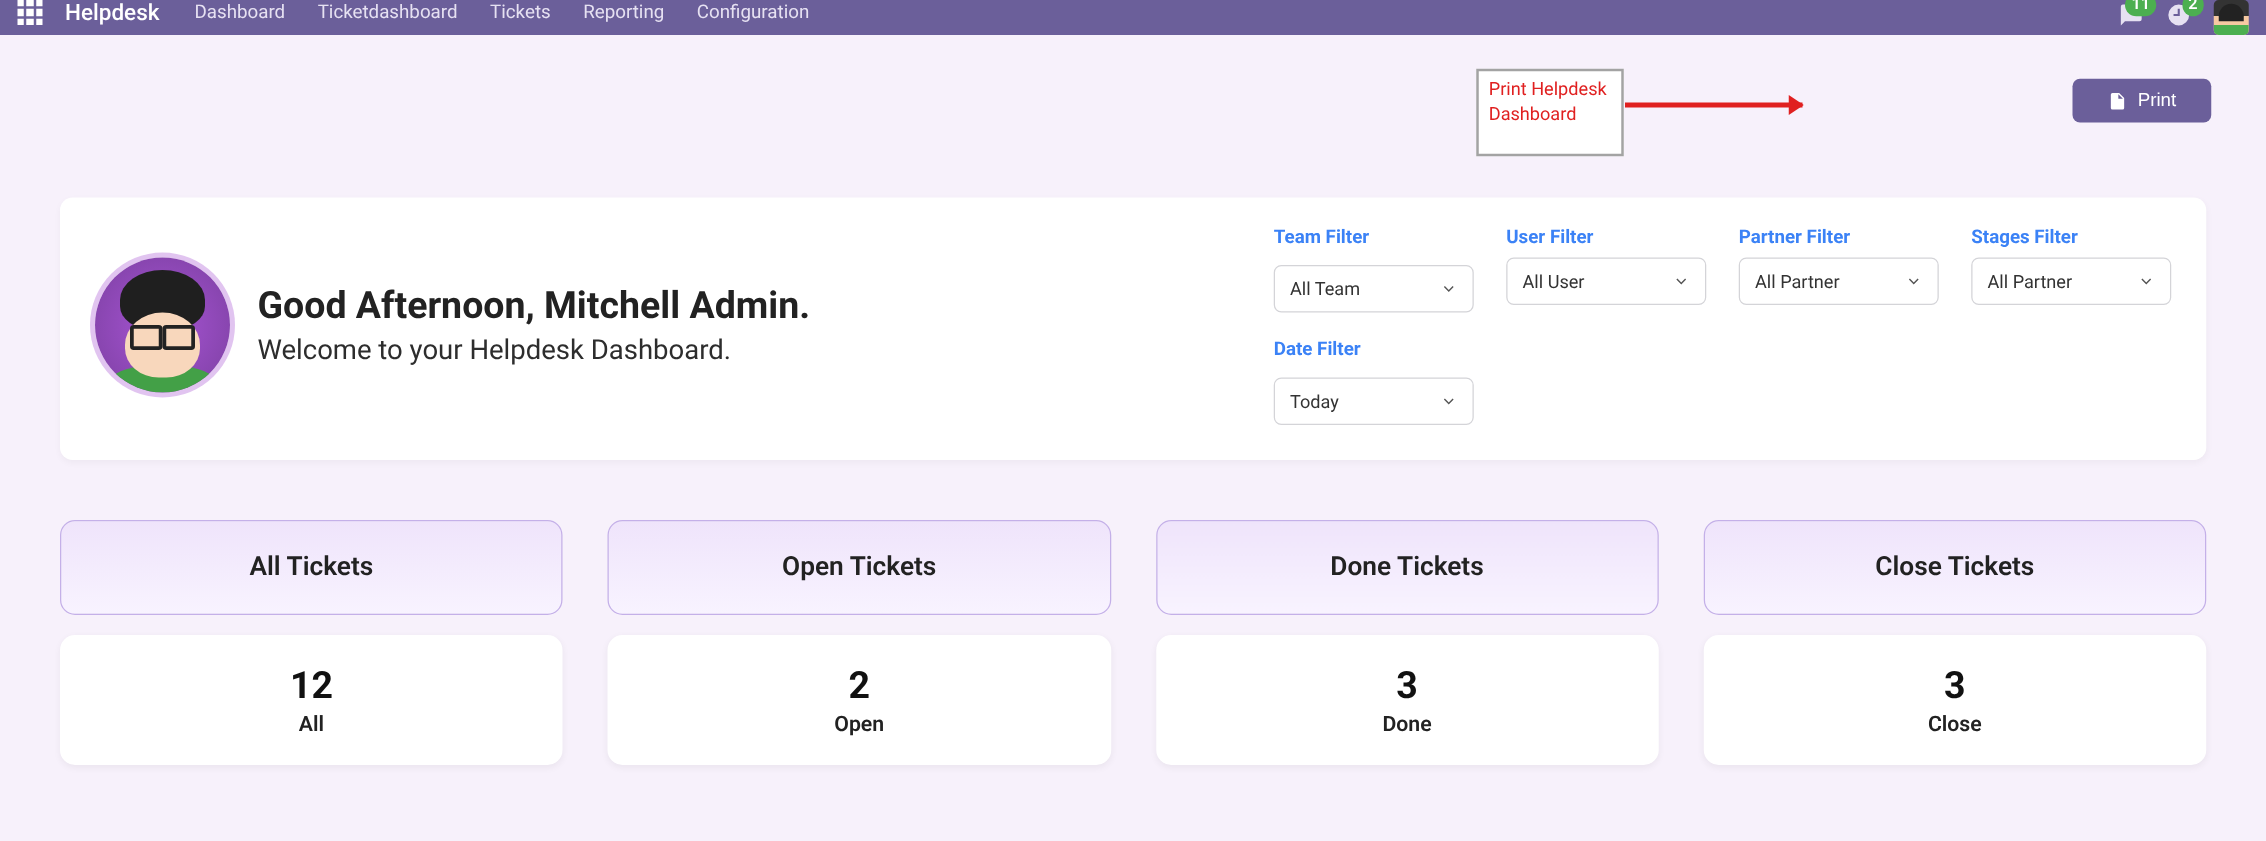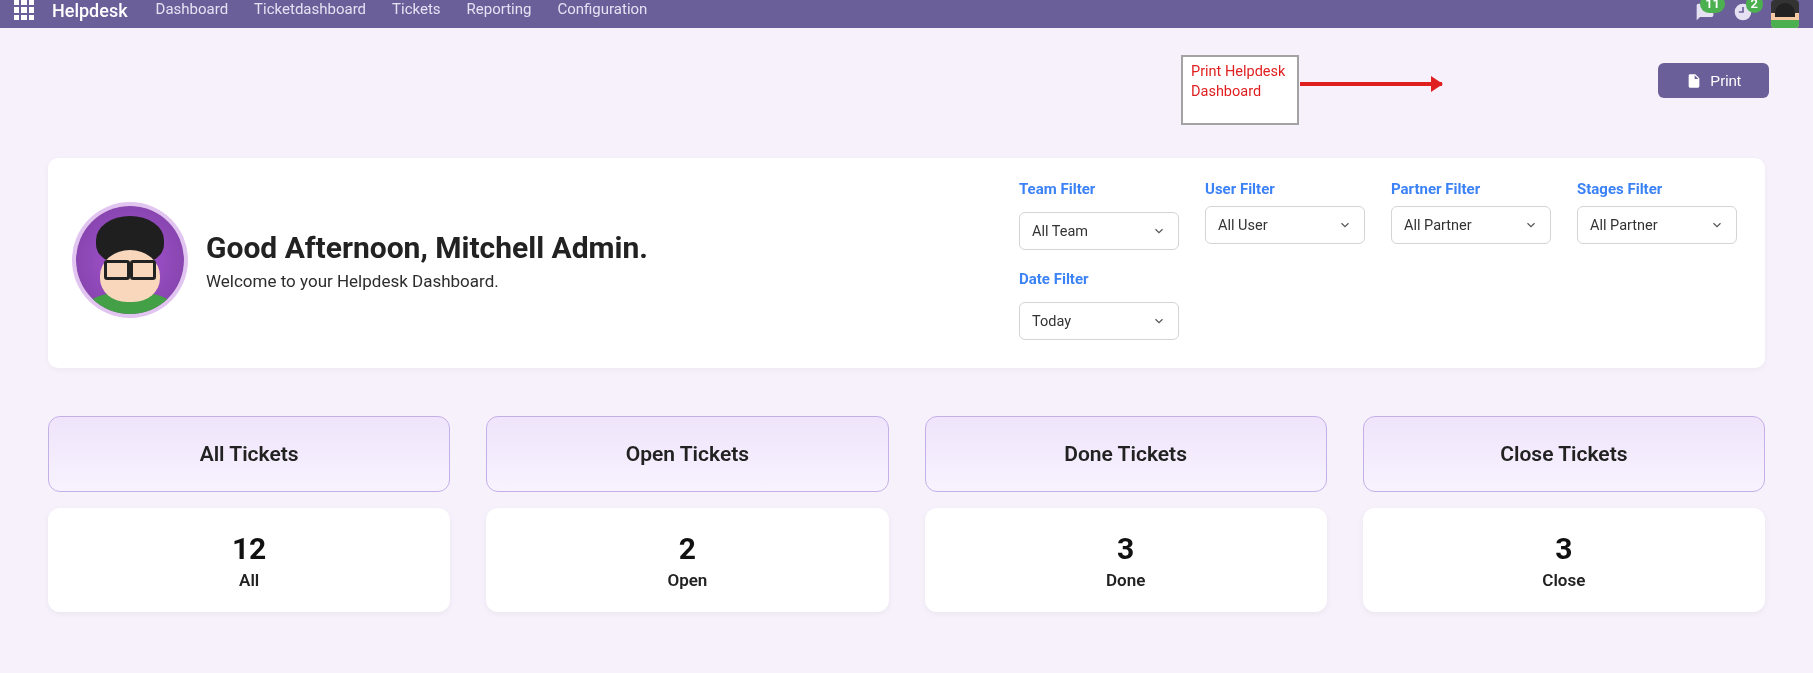--- a/index.html
+++ b/index.html
@@ -37,21 +37,21 @@
   .header-card { margin-top: 130px; background:#fff; border-radius:10px; box-shadow: 0 2px 6px rgba(0,0,0,0.04); display:flex; align-items:center; padding: 22px 28px 28px 28px; position:relative; }
   .avatar-big { width:108px; height:108px; border-radius:50%; background: radial-gradient(circle,#a855d5 0%, #7b3fa0 100%); position:relative; overflow:hidden; flex-shrink:0; box-shadow:0 0 0 4px rgba(168,85,213,.35);}
   .avatar-big::before{content:"";position:absolute;top:10px;left:20px;width:68px;height:48px;background:#1f1f1f;border-radius:50% 50% 40% 40%;}
   .avatar-big::after{content:"";position:absolute;top:44px;left:24px;width:60px;height:52px;background:#f8d7bc;border-radius:50% 50% 45% 45%;z-index:1;}
   .avatar-glasses{position:absolute;top:54px;left:28px;width:52px;height:14px;z-index:2;}
   .avatar-glasses::before,.avatar-glasses::after{content:"";position:absolute;width:20px;height:14px;border:3px solid #222;border-radius:3px;background:transparent;top:0;}
   .avatar-glasses::before{left:0;} .avatar-glasses::after{right:0;}
   .avatar-shirt{position:absolute;bottom:0;left:14px;width:80px;height:22px;background:#43a047;border-radius:50% 50% 0 0;z-index:0;}
   .greet-block { margin-left: 22px; }
   .greet-title { font-size: 30px; font-weight:700; color:#222; }
-  .greet-sub { font-size:17px; color:#2d2d2d; margin-top:6px; }
+  .greet-sub { font-size:22px; color:#2d2d2d; margin-top:6px; }
 
   .filters { margin-left:auto; display:flex; gap:26px; align-items:flex-start; flex-wrap:wrap; max-width:900px;}
   .filter-col { display:flex; flex-direction:column; gap:8px; }
   .filter-label { font-size:15px; font-weight:700; color:#3b82f6; }
   .select-box { width:160px; height:38px; border:1px solid #d4d4d8; border-radius:6px; background:#fff; padding:0 12px; display:flex; align-items:center; justify-content:space-between; cursor:pointer; font-size:14.5px; color:#333;}
   .select-box svg { width:14px; height:14px; stroke:#555; fill:none; stroke-width:2; }
   .filter-col.wstack{gap:14px;}
 
   
   .stats-row { display:flex; gap:36px; margin-top:48px; }

